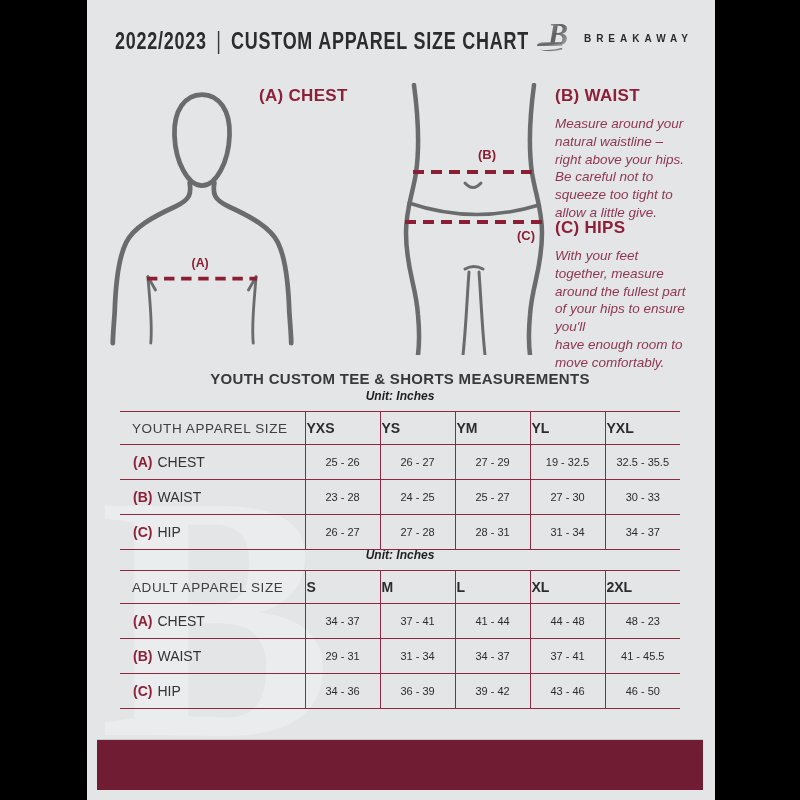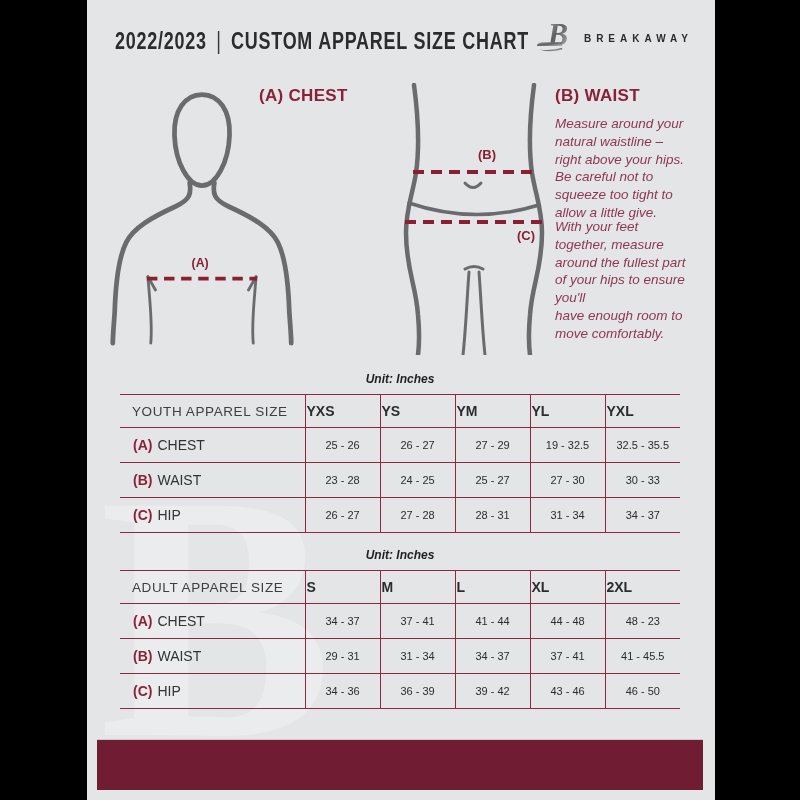--- a/index.html
+++ b/index.html
@@ -151,30 +151,32 @@
     <p class="guide-heading">(B) WAIST</p>
     <p class="guide-desc">Measure around your
 natural waistline –
 right above your hips.
 Be careful not to
 squeeze too tight to
 allow a little give.</p>
   </div>
 
   <div class="guide-block" style="left:468px; top:218px; width:162px;">
+    <p class="guide-heading">(C) HIPS</p>
     <p class="guide-desc">With your feet
 together, measure
 around the fullest part
 of your hips to ensure
 you'll
 have enough room to
 move comfortably.</p>
   </div>
 
   <div class="table-block" style="top:370px;">
+    <div class="tbl-title">YOUTH CUSTOM TEE &amp; SHORTS MEASUREMENTS</div>
     <div class="tbl-unit">Unit: Inches</div>
     <table class="size-table">
       <colgroup>
           <col class="c-label">
           <col class="c-size">
           <col class="c-size">
           <col class="c-size">
           <col class="c-size">
           <col class="c-size">
         </colgroup>

